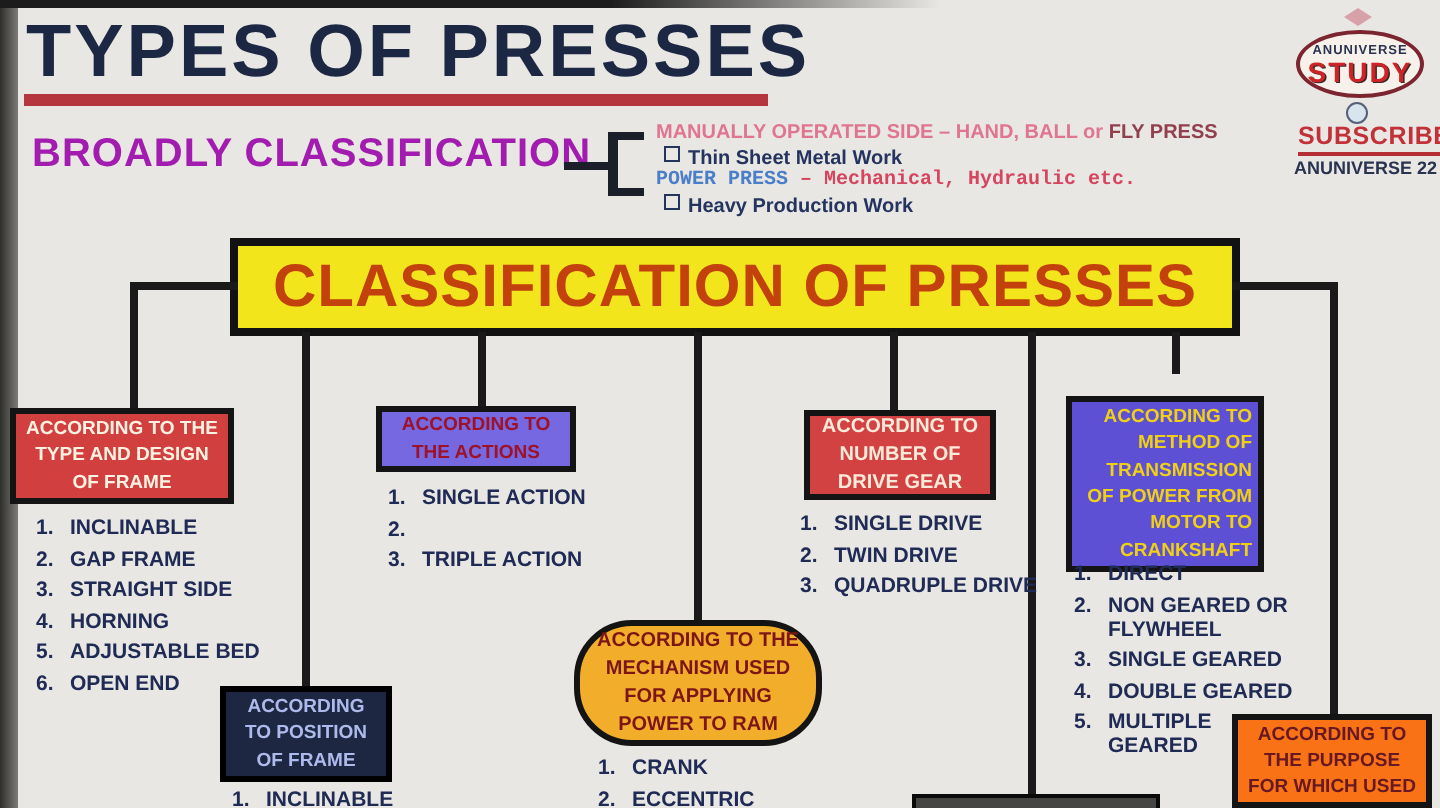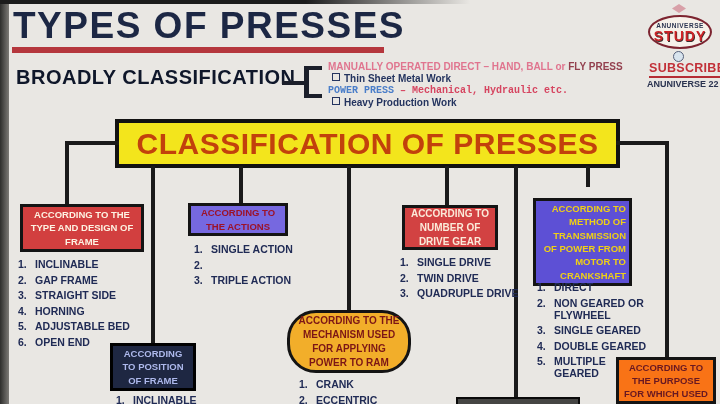--- a/index.html
+++ b/index.html
@@ -8,21 +8,21 @@
   .abs{position:absolute;box-sizing:border-box;}
   
   .edge-left{left:0;top:0;width:9px;height:404px;
      background:linear-gradient(to right,#2e2e2c,#7d7b77);}
   .edge-top{left:0;top:0;width:470px;height:4px;
      background:linear-gradient(to right,#1c1c1c 65%,rgba(28,28,28,0));}
   
   .title{left:13px;top:5px;font-size:37px;font-weight:800;color:#1c2744;
      letter-spacing:1.5px;white-space:nowrap;}
   .title-underline{left:12px;top:47px;width:372px;height:6px;background:#b5373d;}
-  .subtitle{left:16px;top:66px;font-size:20px;font-weight:800;color:#0f172a;
+  .subtitle{left:16px;top:66px;font-size:20px;font-weight:800;color:#a21caf;
      letter-spacing:.5px;white-space:nowrap;}
   
   .line{background:#1b1f2a;}
   
   .bline{white-space:nowrap;font-size:10px;font-weight:700;}
   .pink{color:#e0758f;} .darkred{color:#93404e;} .blue{color:#4a7ec9;}
   .red{color:#d64560;} .navy{color:#24345f;}
   .chk{display:inline-block;width:6px;height:6px;border:1.4px solid #24345f;
      margin-right:4px;vertical-align:1px;}
   
@@ -41,21 +41,21 @@
   .channel{left:647px;top:79px;font-size:9px;font-weight:700;color:#2a3350;}
   
   .banner{left:115px;top:119px;width:505px;height:49px;background:#f3e51c;
      border:4px solid #121212;display:flex;align-items:center;justify-content:center;
      font-size:30px;font-weight:800;color:#c2410c;letter-spacing:.5px;white-space:nowrap;}
   
   .conn{background:#1a1a1a;}
   
   .hdrbox{border:3px solid #141414;display:flex;align-items:center;justify-content:center;
      text-align:center;font-weight:800;padding:2px 3px;line-height:1.4;}
-  .box-frame{left:20px;top:204px;width:124px;height:48px;background:#d23f3f;color:#fdf2e2;font-size:9.5px;}
+  .box-frame{left:5px;top:204px;width:112px;height:48px;background:#d23f3f;color:#fdf2e2;font-size:9.5px;}
   .box-actions{left:188px;top:203px;width:100px;height:33px;background:#7668e0;color:#9c1228;font-size:9.5px;}
   .box-drive{left:402px;top:205px;width:96px;height:45px;background:#d24242;color:#fbead9;font-size:10px;}
   .box-trans{left:533px;top:198px;width:99px;height:88px;background:#5d50d5;color:#efd016;font-size:9.5px;text-align:right;}
   .box-position{left:110px;top:343px;width:86px;height:48px;background:#1e2742;color:#aeb9ec;font-size:9.5px;border-color:#000;}
   .box-mech{left:287px;top:310px;width:124px;height:63px;background:#f2ae2a;color:#7c1616;font-size:10px;border-radius:29px;}
   .box-purpose{left:616px;top:357px;width:100px;height:47px;background:#f97316;color:#681822;font-size:9.5px;}
   .box-dark{left:456px;top:397px;width:124px;height:10px;background:#454543;border:2px solid #0a0a0a;}
   
   .list{position:absolute;}
   .li{display:flex;margin-bottom:3.5px;font-size:10.5px;font-weight:700;
@@ -78,21 +78,21 @@
 <div class="abs title">TYPES OF PRESSES</div>
 <div class="abs title-underline"></div>
 <div class="abs subtitle">BROADLY CLASSIFICATION</div>
 
 <div class="abs line" style="left:282px;top:81px;width:24px;height:4px;"></div>
 <div class="abs line" style="left:304px;top:66px;width:5px;height:32px;"></div>
 <div class="abs line" style="left:309px;top:66px;width:13px;height:4px;"></div>
 <div class="abs line" style="left:309px;top:94px;width:13px;height:4px;"></div>
 
 <div class="abs bline" style="left:328px;top:61px;">
-  <span class="pink">MANUALLY OPERATED DIRECT</span><span class="pink"> – HAND, BALL or </span><span class="darkred">FLY PRESS</span>
+  <span class="pink">MANUALLY OPERATED SIDE</span><span class="pink"> – HAND, BALL or </span><span class="darkred">FLY PRESS</span>
 </div>
 <div class="abs bline navy" style="left:332px;top:73px;">
   <span class="chk"></span><span>Thin Sheet Metal Work</span>
 </div>
 <div class="abs bline" style="left:328px;top:85px;font-family:Liberation Mono, monospace;">
   <span class="blue">POWER PRESS</span><span class="red"> – Mechanical, Hydraulic etc.</span>
 </div>
 <div class="abs bline navy" style="left:332px;top:97px;">
   <span class="chk"></span><span>Heavy Production Work</span>
 </div>

